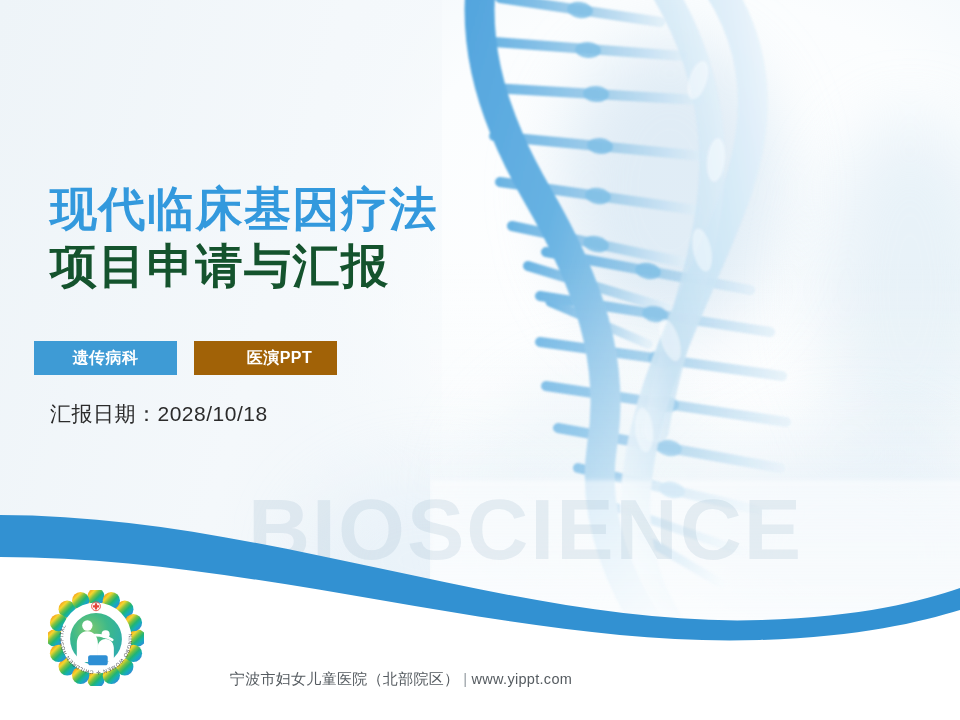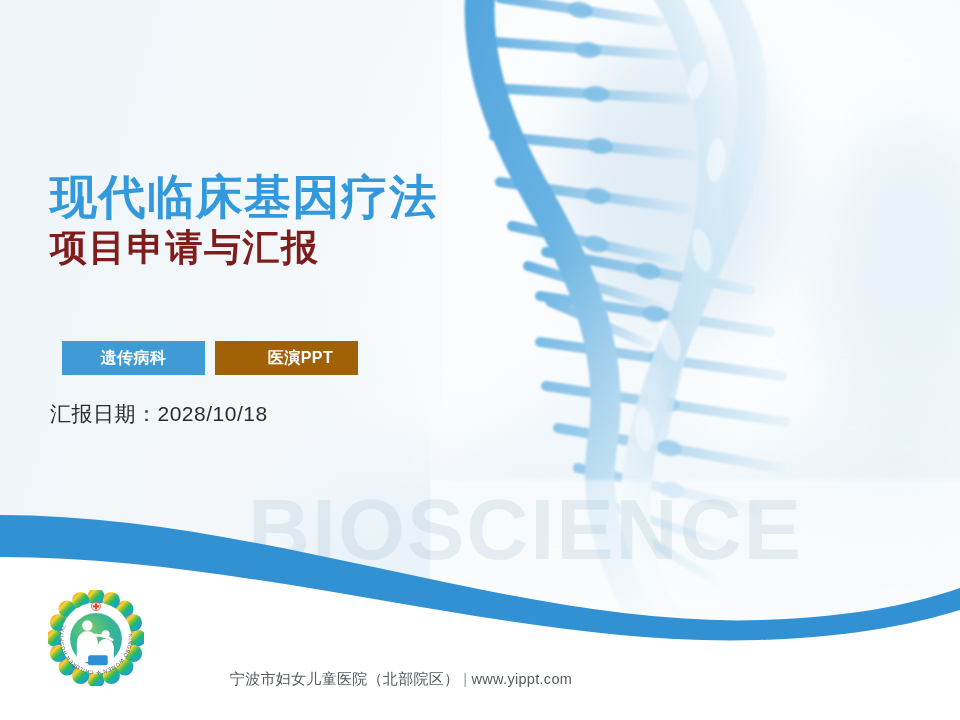--- a/index.html
+++ b/index.html
@@ -83,35 +83,36 @@
     left: 50px; top: 168px;
     z-index: 6;
   }
   .title-line-1 {
     font-size: 47px;
     font-weight: bold;
     color: #3399DD;
     letter-spacing: 1.5px;
     line-height: 1.22;
     white-space: nowrap;
+    margin-top: 12px;
   }
   .title-line-2 {
-    font-size: 37px;
+    font-size: 47px;
     font-weight: bold;
-    color: #7f1d1d;
+    color: #14532d;
     letter-spacing: 1.5px;
     line-height: 1.22;
     white-space: nowrap;
   }
 
   .badges {
     position: absolute;
-    left: 62px; top: 341px;
+    left: 34px; top: 341px;
     display: flex;
-    gap: 10px;
+    gap: 17px;
     z-index: 6;
   }
   .badge {
     height: 34px;
     min-width: 143px;
     display: flex;
     align-items: center;
     justify-content: center;
     color: #ffffff;
     font-size: 16px;

